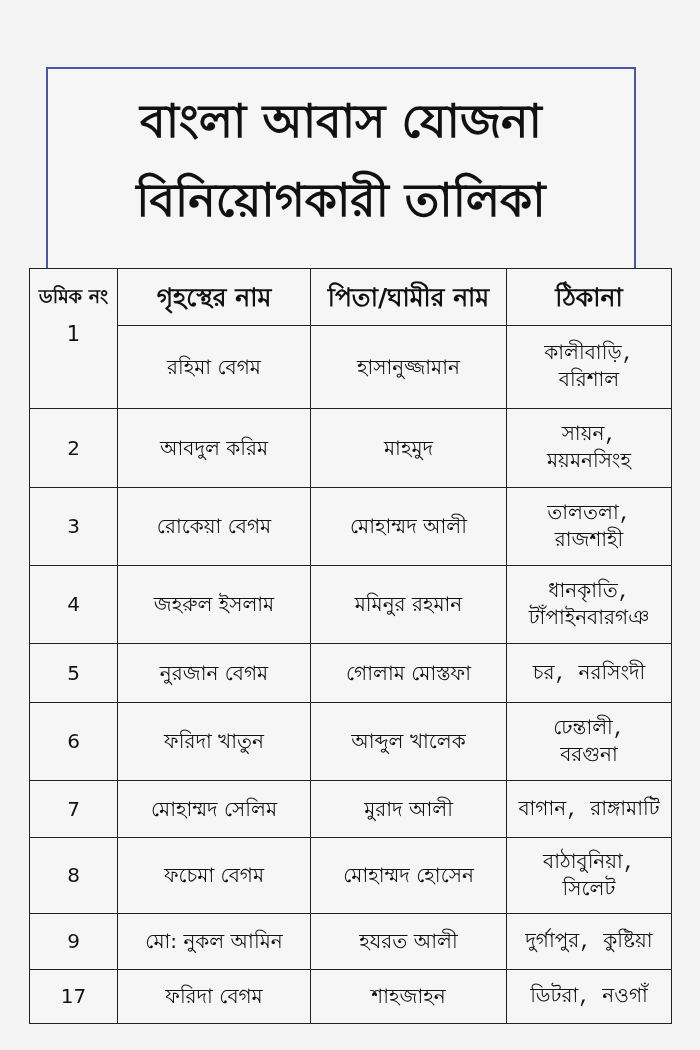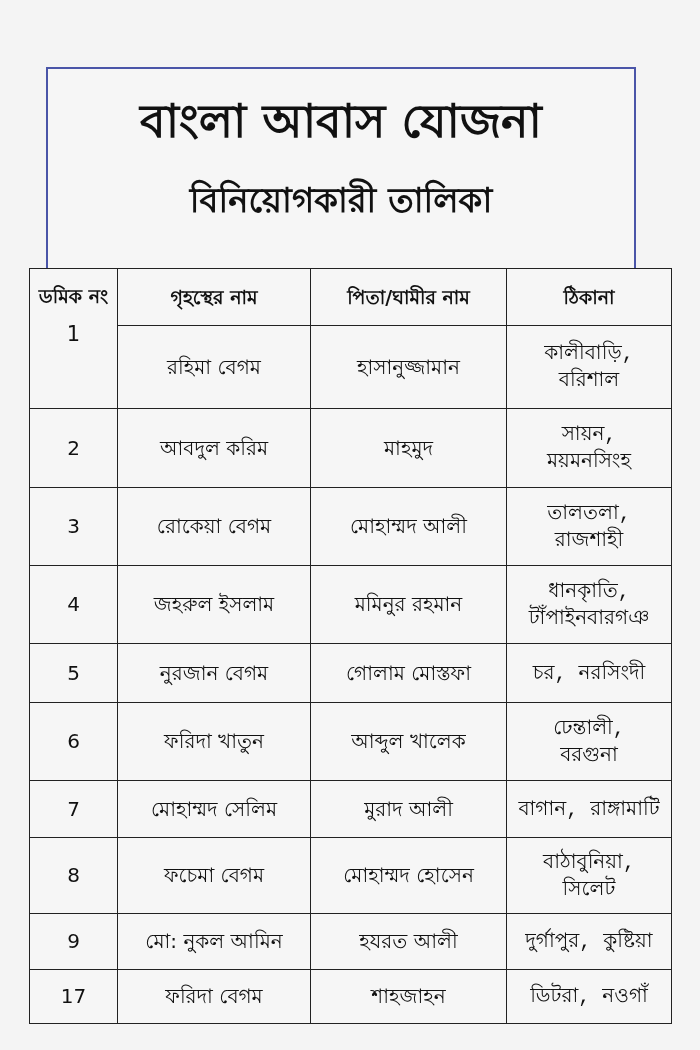--- a/index.html
+++ b/index.html
@@ -32,21 +32,21 @@
       top: 22px;
       font-size: 46px;
       font-weight: bold;
       line-height: 60px;
       letter-spacing: 0px;
     }
     .title-sub {
       position: absolute;
       left: 0; right: 0;
       top: 106px;
-      font-size: 34px;
+      font-size: 46px;
       font-weight: bold;
       line-height: 50px;
     }
     table.roster {
       position: absolute;
       left: 29px;
       top: 268px;
       width: 642px;
       border-collapse: collapse;
       background: #f6f6f6;
@@ -58,21 +58,21 @@
       vertical-align: middle;
       font-size: 20px;
       font-weight: normal;
       padding: 0 4px;
       line-height: 27px;
       color: #111;
       margin-top: 8px;
     }
     table.roster th {
       font-weight: bold;
-      font-size: 19px;
+      font-size: 25px;
     }
     .col-sl { width: 88px; }
     .col-name { width: 193px; }
     .col-father { width: 196px; }
     .col-addr { width: 165px; }
     .hdr-row { height: 57px; }
     .num {
       font-size: 21px;
     }
     .sl-cell {

